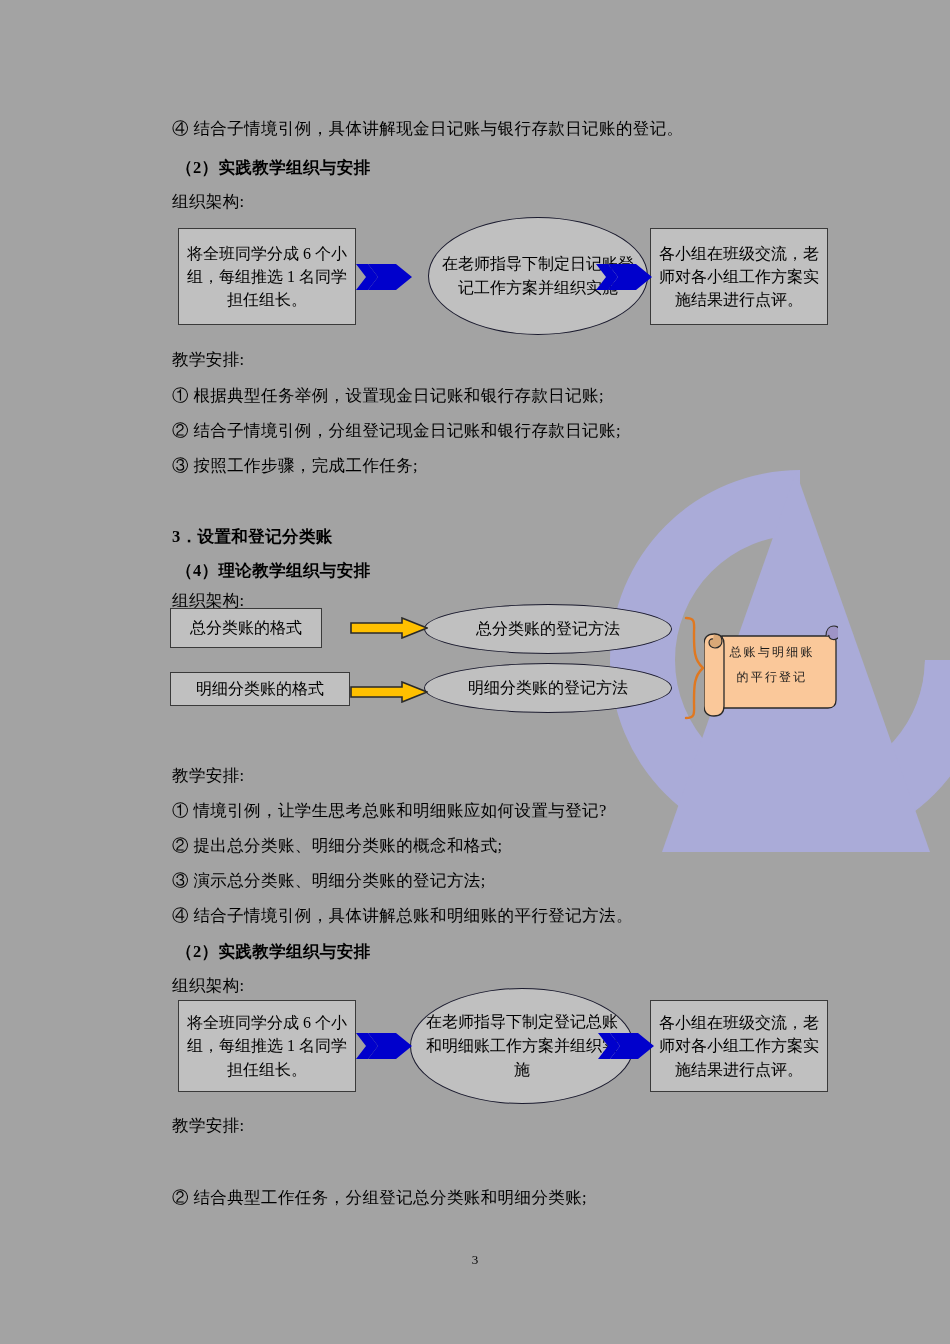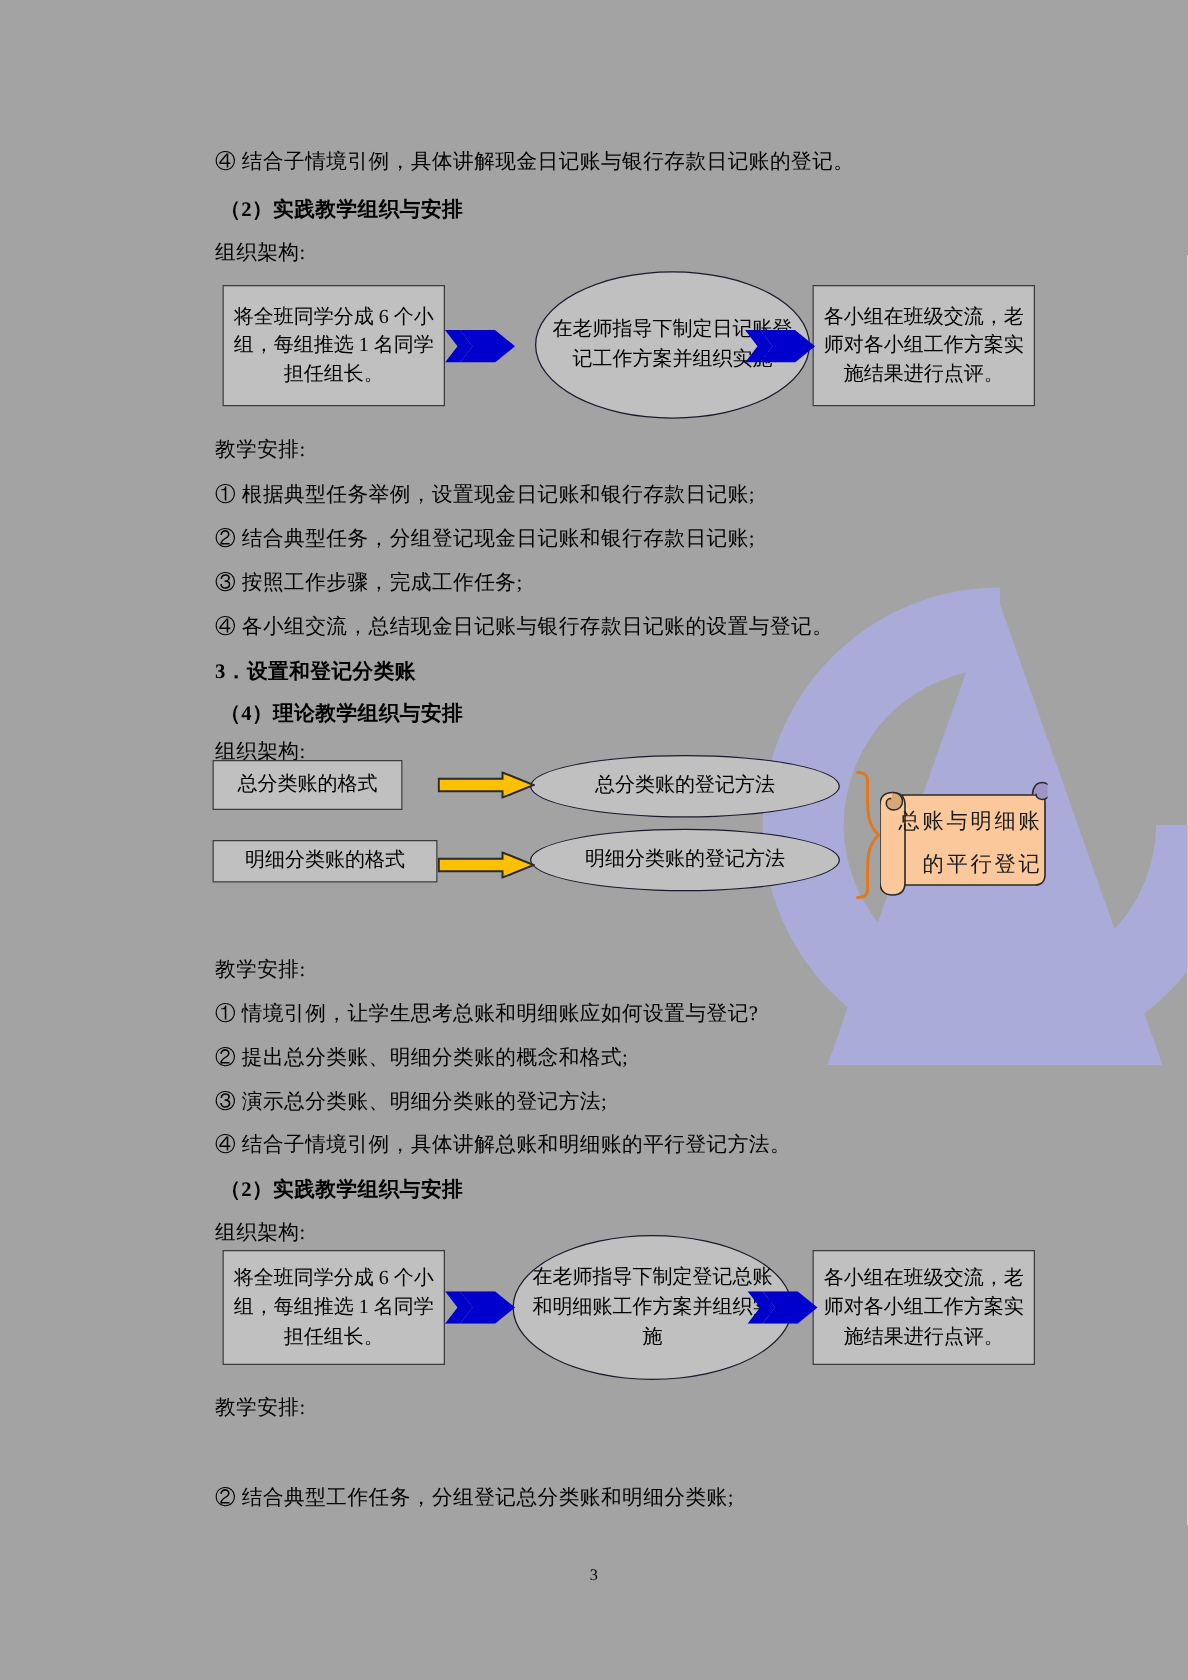--- a/index.html
+++ b/index.html
@@ -92,22 +92,22 @@
     position: absolute;
     z-index: 4;
   }
   .scroll-shape {
     position: absolute;
     z-index: 4;
   }
   .scroll-label {
     position: absolute;
     z-index: 5;
-    text-align: right;
-    font-size: 17px;
+    text-align: center;
+    font-size: 12px;
     line-height: 2.05;
     letter-spacing: 2.2px;
     color: #1a1a1a;
     pointer-events: none;
   }
 
   .page-number {
     position: absolute;
     left: 0;
     right: 0;
@@ -147,23 +147,22 @@
 
     <div class="tline indent1" style="top:121px;">④ 结合子情境引例，具体讲解现金日记账与银行存款日记账的登记。</div>
 
     <div class="tline bold indent2" style="top:160px;">（2）实践教学组织与安排</div>
 
     <div class="tline indent1" style="top:194px;">组织架构:</div>
 
     <div class="tline indent1" style="top:352px;">教学安排:</div>
 
     <div class="tline indent1" style="top:388px;">① 根据典型任务举例，设置现金日记账和银行存款日记账;</div>
-    <div class="tline indent1" style="top:423px;">② 结合典型任务，分组登记现金日记账和银行存款日记账;</div>
+    <div class="tline indent1" style="top:423px;">② 结合子情境引例，分组登记现金日记账和银行存款日记账;</div>
     <div class="tline indent1" style="top:458px;">③ 按照工作步骤，完成工作任务;</div>
-    <div class="tline indent1" style="top:493px;">④ 各小组交流，总结现金日记账与银行存款日记账的设置与登记。</div>
 
     <div class="tline bold" style="left:172px; top:529px;">3．设置和登记分类账</div>
 
     <div class="tline bold indent2" style="top:563px;">（4）理论教学组织与安排</div>
 
     <div class="tline indent1" style="top:593px;">组织架构:</div>
 
     <div class="tline indent1" style="top:768px;">教学安排:</div>
 
     <div class="tline indent1" style="top:803px;">① 情境引例，让学生思考总账和明细账应如何设置与登记?</div>

